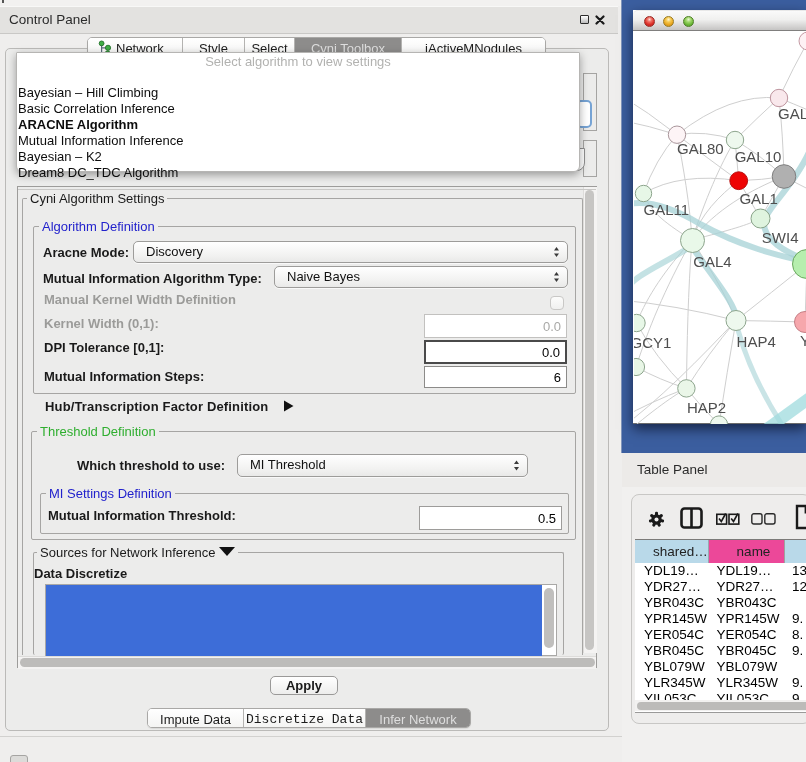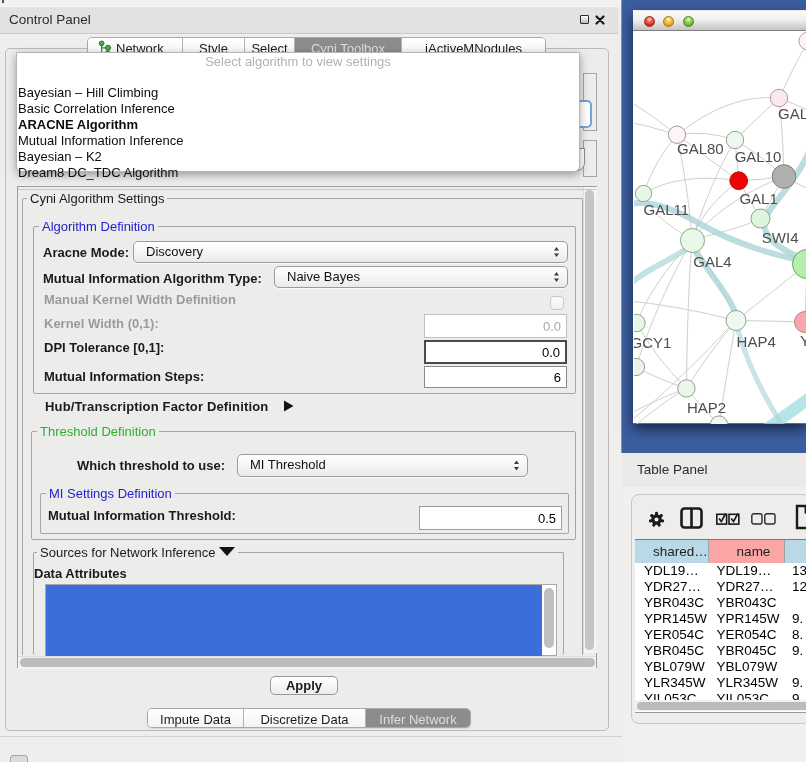--- a/index.html
+++ b/index.html
@@ -143,31 +143,31 @@
   <div class="gtitle" style="left:46px;top:486px;color:#2222cc;">MI Settings Definition</div>
 
   <div class="lbl" style="left:48px;top:508px;">Mutual Information Threshold:</div>
   <div class="inp" style="left:419px;top:506px;width:143px;height:24px;border:1px solid #9d9c9a;box-sizing:border-box;color:#000;">
       <span>0.5</span>
     </div>
 
   <div class="grp" style="left:32.7px;top:552px;width:529px;height:102px;border-bottom:none;"></div>
   <div class="gtitle" style="left:37px;top:545px;color:#1a1a1a;">Sources for Network Inference <span style="display:inline-block;width:0;height:0;border-left:8px solid transparent;border-right:8px solid transparent;border-top:9px solid #111;vertical-align:1px;"></span></div>
 
-  <div class="lbl" style="left:34px;top:566px;">Data Attributes</div>
+  <div class="lbl" style="left:34px;top:566px;">Data Discretize</div>
 
   <div class="abs" style="left:45px;top:584px;width:512px;height:72px;background:#fff;border:1px solid #a9a8a6;box-sizing:border-box;"></div>
   <div class="abs" style="left:46px;top:585px;width:496px;height:71px;background:#3d6dd8;"></div>
   <div class="abs" style="left:544px;top:588px;width:10px;height:60px;background:#c0bfbd;border-radius:5px;"></div>
 
   <div class="abs" style="left:270px;top:676px;width:68px;height:19px;background:linear-gradient(#ffffff,#ededec);border:1px solid #9a9998;border-radius:5px;box-sizing:border-box;text-align:center;font-size:13px;font-weight:bold;color:#1a1a1a;line-height:17px;">Apply</div>
 
   <div class="seg" style="left:147px;top:708px;box-sizing:border-box;">
     <div class="s" style="width:95px;">Impute Data</div>
-    <div class="s" style="width:121px;">Discretize Data</div>
+    <div class="s" style="width:121px;font-family:Liberation Mono, monospace;">Discretize Data</div>
     <div class="s sel" style="width:104px;">Infer Network</div>
   </div>
 
   <div class="abs" style="left:0;top:736px;width:806px;height:1px;background:#d2d1cf;"></div>
 
   <div class="abs" style="left:10px;top:755px;width:16px;height:10px;background:#dcdbd9;border:1px solid #a5a4a2;border-radius:3px 3px 0 0;"></div>
 
   <div class="abs" style="left:620.5px;top:0;width:185.5px;height:453px;background:#3b5e9f;border-left:1.5px solid #8195bb;box-sizing:border-box;"></div>
 
   <div class="abs" style="left:633px;top:9.5px;width:173px;height:414.5px;background:#fff;border-bottom:1px solid #6b6b6b;box-sizing:border-box;box-shadow:0 5px 12px rgba(0,0,15,.6);"></div>
@@ -294,21 +294,21 @@
     <rect x="0.8" y="0.8" width="10.2" height="10.2" rx="2" fill="none" stroke="#2a2a2a" stroke-width="1.4"></rect>
     <rect x="13.8" y="0.8" width="10.2" height="10.2" rx="2" fill="none" stroke="#2a2a2a" stroke-width="1.4"></rect>
   </svg>
   <svg class="abs" style="left:795px;top:504px;" width="20" height="26" viewBox="0 0 20 26">
     <path d="M2 24 V2 H11 L17 8 V24 Z" fill="none" stroke="#1a1a1a" stroke-width="2.4"></path>
     <path d="M10.5 2.5 V8.5 H16.5" fill="none" stroke="#1a1a1a" stroke-width="1.8"></path>
   </svg>
 
   <div class="abs" style="left:635px;top:539px;width:171px;height:24px;border-top:1px solid #7c7b79;border-bottom:1px solid #a0a09e;box-sizing:border-box;">
     <div class="abs" style="left:0;top:0;width:73.5px;height:24px;background:#b9d9e9;border-right:1px solid #98a8b0;box-sizing:border-box;text-align:center;font-size:13.5px;color:#222;line-height:23px;padding-left:18px;">shared…</div>
-    <div class="abs" style="left:73.5px;top:0;width:76px;height:24px;background:#fca5a5;border-right:1px solid #a0a09e;box-sizing:border-box;text-align:center;font-size:13.5px;color:#222;line-height:23px;padding-left:15px;">name</div>
+    <div class="abs" style="left:73.5px;top:0;width:76px;height:24px;background:#ec4899;border-right:1px solid #a0a09e;box-sizing:border-box;text-align:center;font-size:13.5px;color:#222;line-height:23px;padding-left:15px;">name</div>
     <div class="abs" style="left:149.5px;top:0;width:22px;height:24px;background:#b9d9e9;"></div>
   </div>
   <div class="abs" style="left:635px;top:563px;width:171px;height:149px;background:#fff;border-bottom:1px solid #9a9a99;overflow:hidden;font-size:13.5px;color:#000;">
     <div style="position:absolute;left:9px;top:0px;line-height:15.95px;">YDL19…<br>YDR27…<br>YBR043C<br>YPR145W<br>YER054C<br>YBR045C<br>YBL079W<br>YLR345W<br>YIL053C</div>
     <div style="position:absolute;left:81.5px;top:0px;line-height:15.95px;">YDL19…<br>YDR27…<br>YBR043C<br>YPR145W<br>YER054C<br>YBR045C<br>YBL079W<br>YLR345W<br>YIL053C</div>
     <div style="position:absolute;left:157px;top:0px;line-height:15.95px;">13<br>12<br>&nbsp;<br>9.<br>8.<br>9.<br>&nbsp;<br>9.<br>9.</div>
   </div>
 
   <div class="abs" style="left:635px;top:699.5px;width:171px;height:11.5px;background:#f2f1f0;"></div>
   <div class="abs" style="left:637px;top:701.5px;width:169px;height:8px;background:#bcbbb9;border-radius:5px 0 0 5px;"></div>

